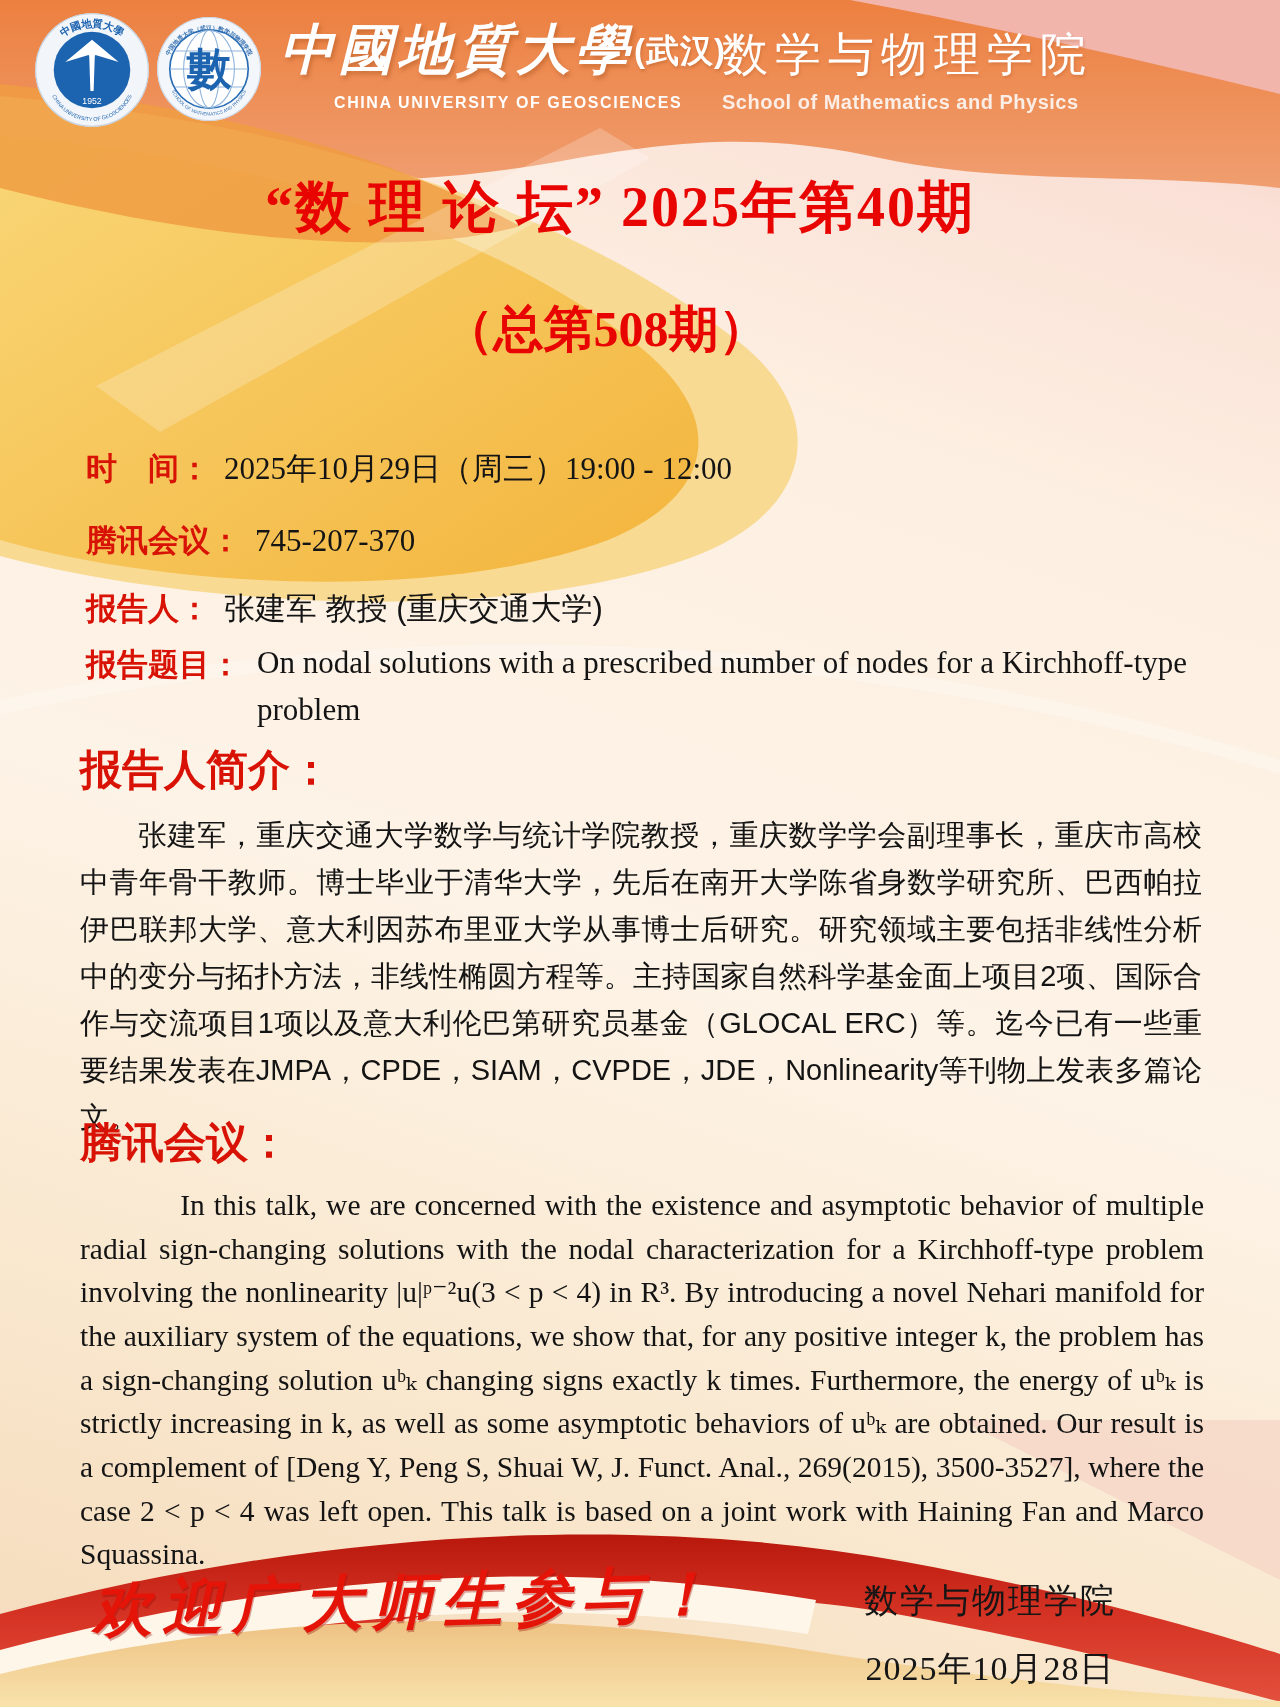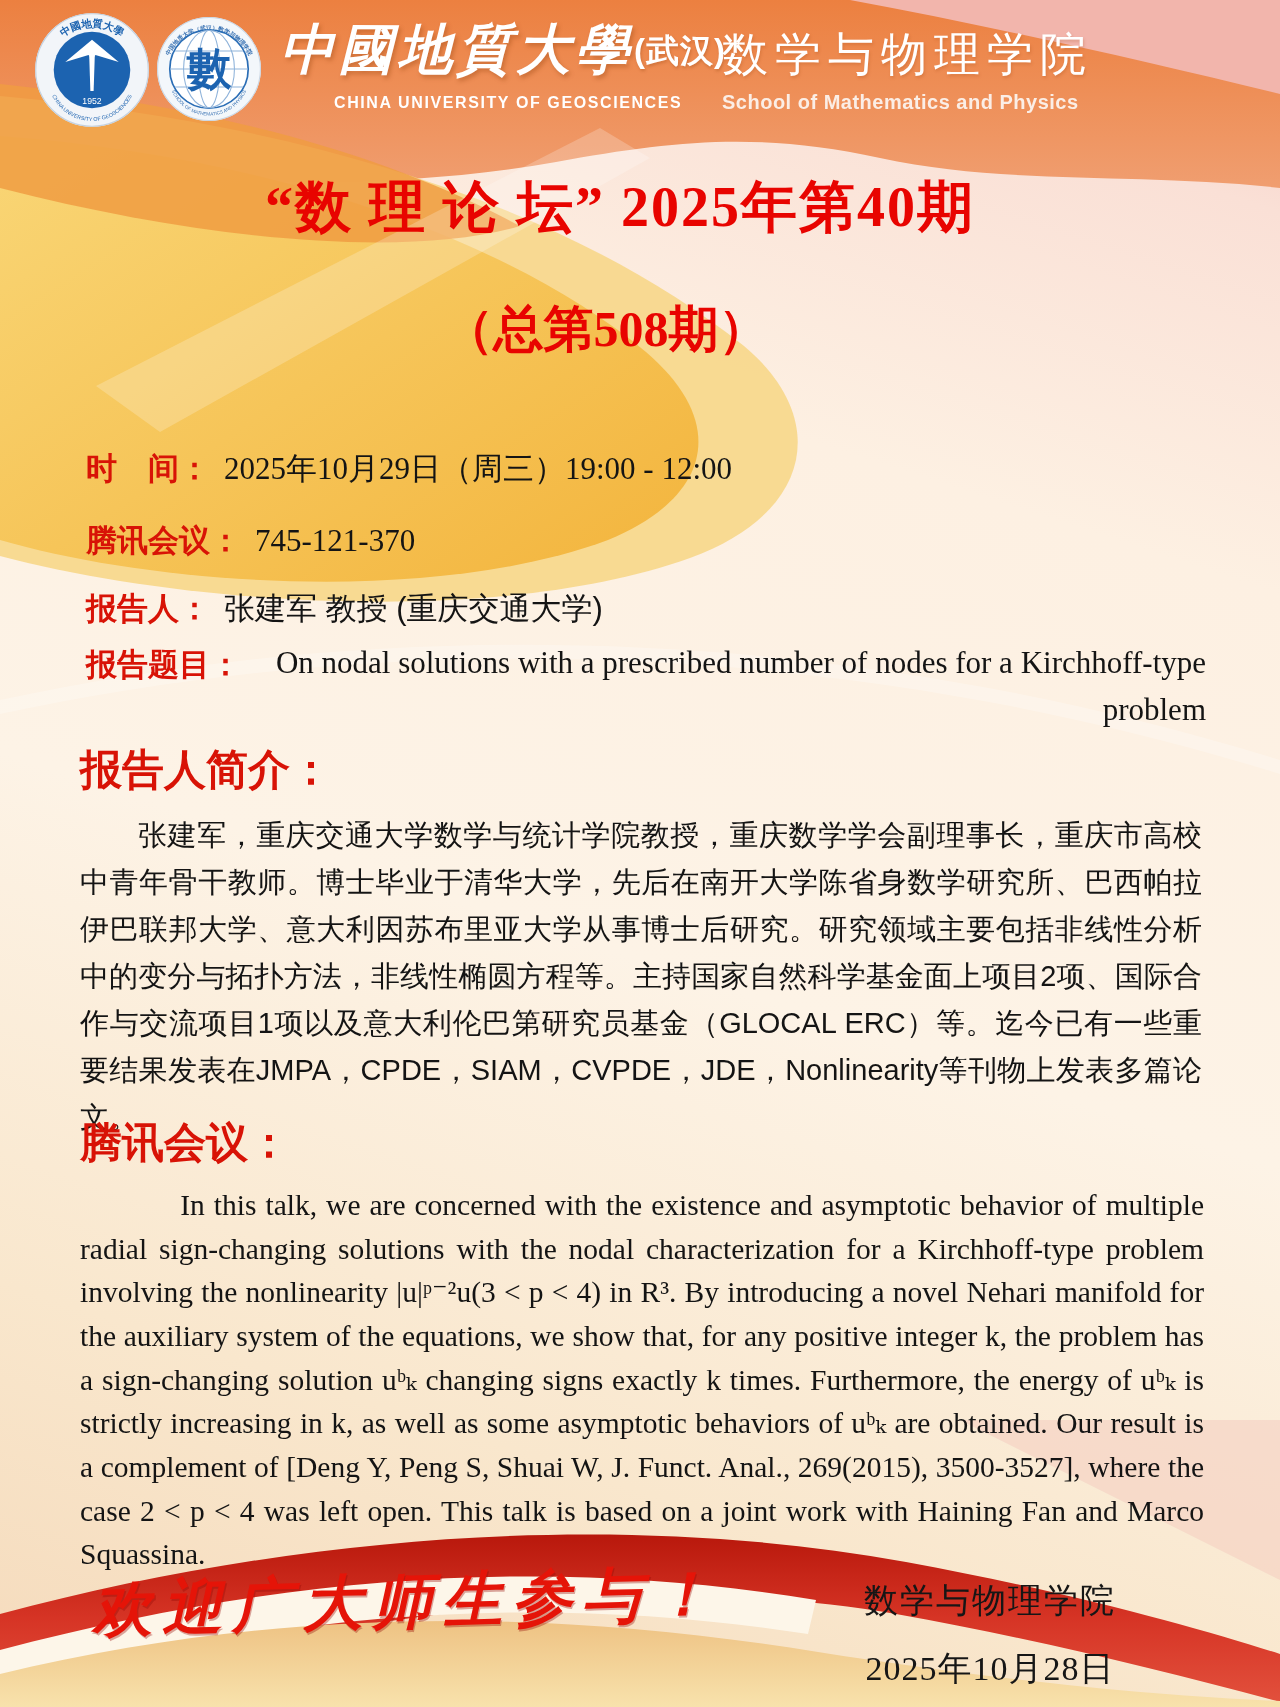--- a/index.html
+++ b/index.html
@@ -30,21 +30,21 @@
   .title2{position:absolute;top:296px;left:0;width:1212px;text-align:center;
           font:700 50px "Liberation Serif","DejaVu Serif",serif;color:#e80400;}
 
   
   .row{position:absolute;left:86px;white-space:nowrap;}
   .lbl{color:#d81306;font-weight:700;font-size:31px;font-family:"Liberation Sans",sans-serif;}
   .lbl-big{color:#d81306;font-weight:700;font-size:42px;font-family:"Liberation Sans",sans-serif;}
   .val-serif{color:#141414;font-size:31px;font-family:"Liberation Serif","DejaVu Serif",serif;margin-left:14px;}
   .val-sans{color:#141414;font-size:31px;margin-left:14px;}
   .row-time{top:448px;} .row-meeting{top:520px;} .row-speaker{top:588px;}
-  .row-topic{top:640px;display:flex;white-space:normal;width:1120px;text-align:right;}
+  .row-topic{top:640px;display:flex;white-space:normal;width:1120px;}
   .row-topic .lbl{white-space:nowrap;margin-right:16px;padding-top:4px;}
   .topic-val{flex:1;color:#141414;font:400 31px "Liberation Serif","DejaVu Serif",serif;line-height:1.5;}
   .bio-label{position:absolute;left:80px;top:742px;}
   .bio-text{position:absolute;left:80px;top:812px;width:1122px;color:#141414;
             font:400 29px "Liberation Sans",sans-serif;line-height:1.62;
             text-align:justify;text-indent:2em;}
   .abs-label{position:absolute;left:80px;top:1115px;}
   .abs-text{position:absolute;left:80px;top:1184px;width:1124px;color:#141414;
             font:400 29.5px "Liberation Serif","DejaVu Serif",serif;line-height:1.48;
             text-align:justify;text-indent:3.4em;}
@@ -165,21 +165,21 @@
     </div>
 
     <div class="title1">“数 理 论 坛” 2025年第40期</div>
     <div class="title2">（总第508期）</div>
 
     <div class="row row-time">
       <span class="lbl">时　间：</span><span class="val-serif">2025年10月29日（周三）19:00 - 12:00</span>
     </div>
 
     <div class="row row-meeting">
-      <span class="lbl">腾讯会议：</span><span class="val-serif">745-121-370</span>
+      <span class="lbl">腾讯会议：</span><span class="val-serif">745-207-370</span>
     </div>
 
     <div class="row row-speaker">
       <span class="lbl">报告人：</span><span class="val-sans">张建军 教授 (重庆交通大学)</span>
     </div>
 
     <div class="row row-topic">
       <span class="lbl">报告题目：</span>
       <span class="topic-val">On nodal solutions with a prescribed number of nodes for a Kirchhoff-type problem</span>
     </div>

